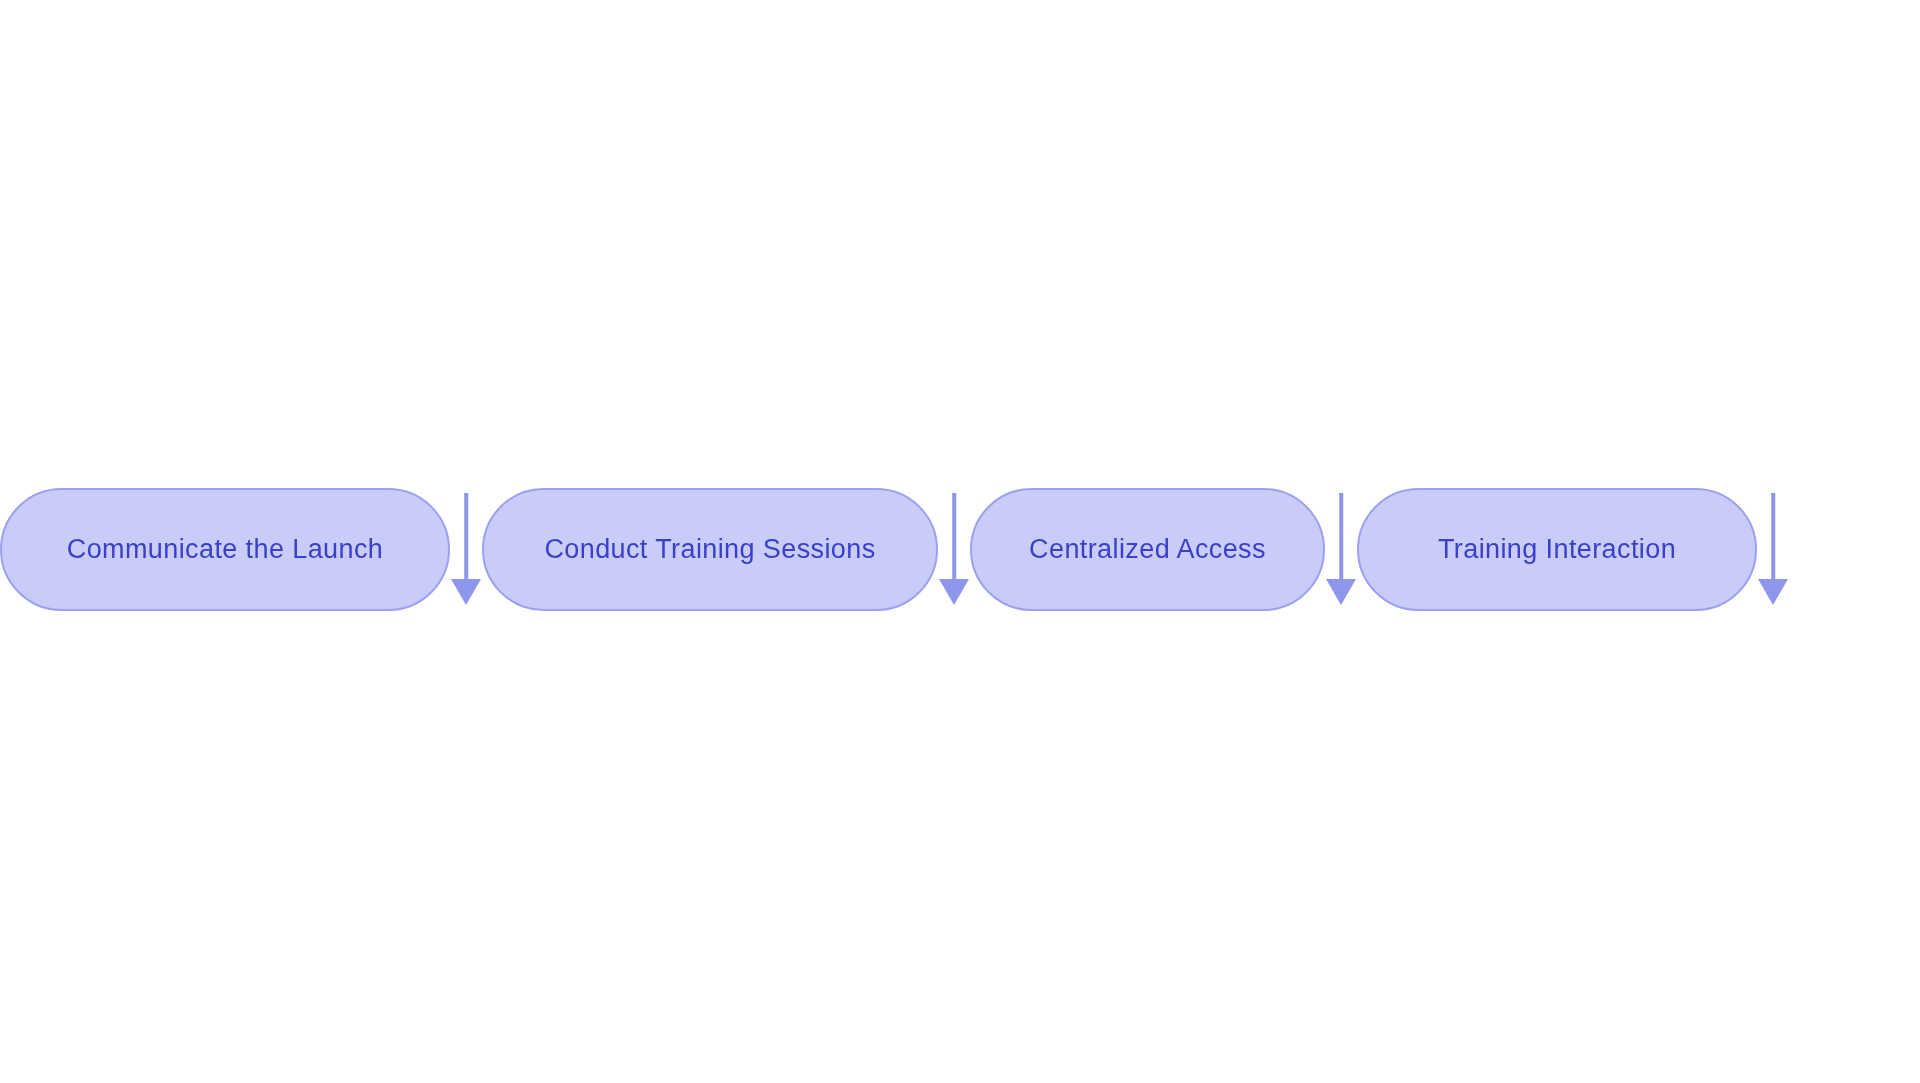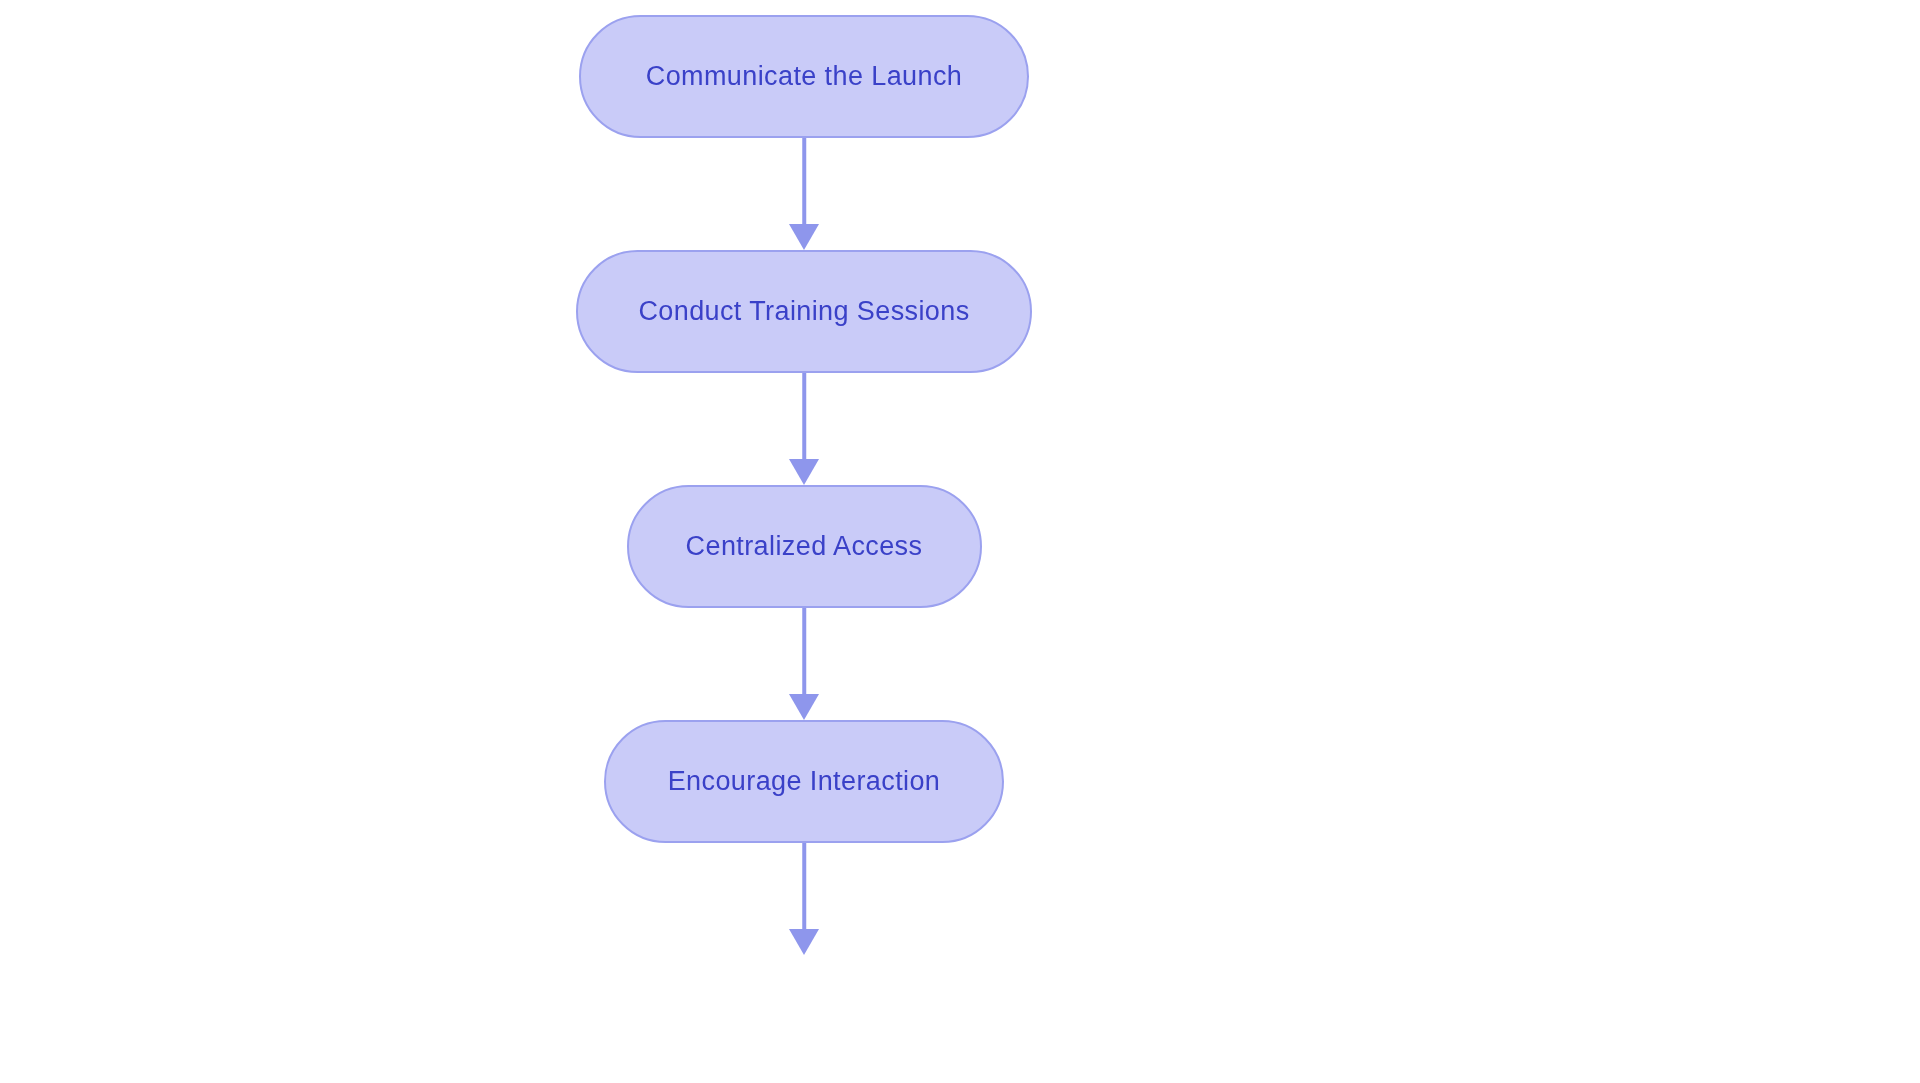--- a/index.html
+++ b/index.html
@@ -19,21 +19,21 @@
     height: 1083px;
     background: var(--background);
     font-family: "Liberation Sans", sans-serif;
     overflow: hidden;
   }
   .canvas {
     position: relative;
     width: 1608px;
     height: 1083px;
     display: flex;
-    flex-direction: column;
+    flex-direction: row;
     align-items: center;
     padding-top: 15px;
   }
   .flow-node {
     height: 123px;
     border-radius: 62px;
     background: var(--node-fill);
     border: 2px solid var(--node-border);
     color: var(--node-text);
     display: flex;
@@ -104,21 +104,21 @@
   <div class="flow-node n2">
     <span>Centralized Access</span>
   </div>
 
   <div class="flow-arrow">
     <div class="arrow-line"></div>
     <div class="arrow-head"></div>
   </div>
 
   <div class="flow-node n3">
-    <span>Encourage Interaction</span>
+    <span>Training Interaction</span>
   </div>
 
   <div class="flow-arrow">
     <div class="arrow-line"></div>
     <div class="arrow-head"></div>
   </div>
 
 
 </div>
 

